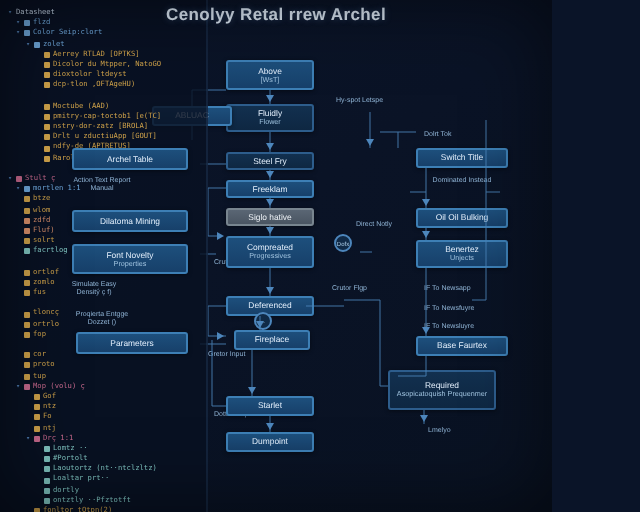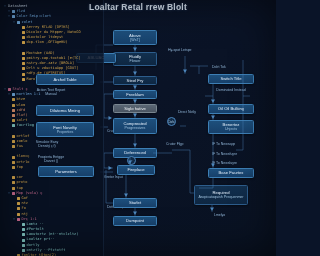--- a/index.html
+++ b/index.html
@@ -148,21 +148,21 @@
     pointer-events: none;
     box-shadow: inset 0 0 40px rgba(0,0,0,.55);
     z-index: 60;
   }
 </style>
 </head>
 <body>
 
 <div id="app">
 
-  <div id="title">Loaltar Retal rrew Blolt</div>
+  <div id="title">Cenolyy Retal rrew Archel</div>
 
   <div id="sidebar">
       <div class="code-line ind0">
         <span class="twisty">▾</span>
         <span class="c-white">Datasheet</span>
       </div>
       <div class="code-line ind1">
         <span class="twisty">▾</span>
         <span class="swatch" style="background: rgb(111, 168, 220);"></span>
         <span class="c-key">flzd</span>

